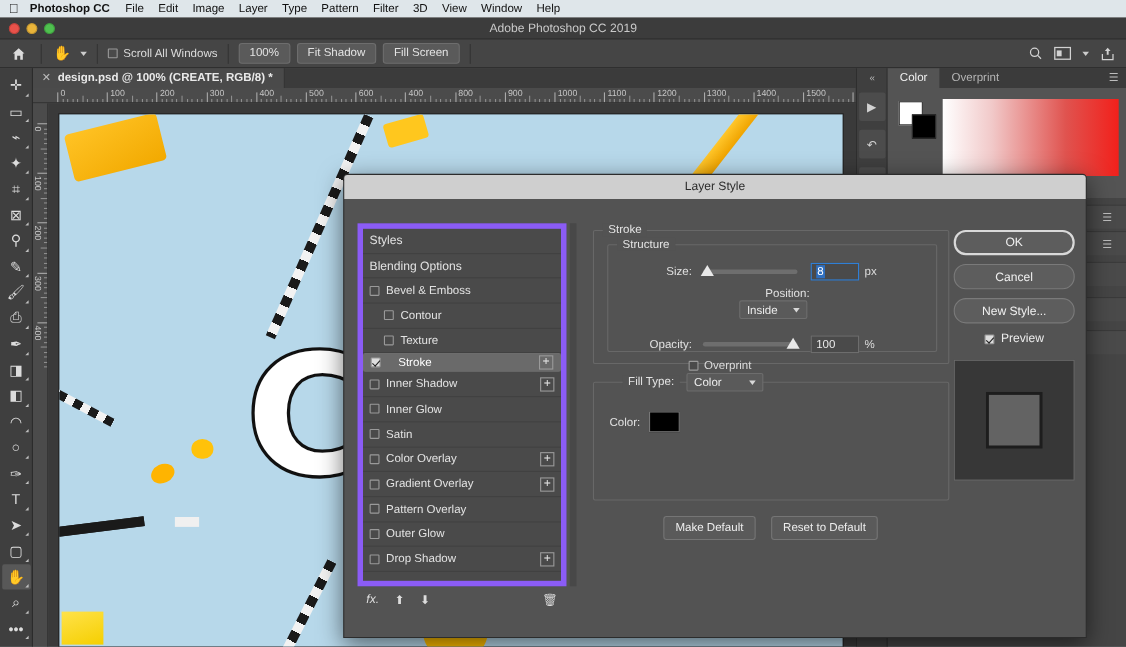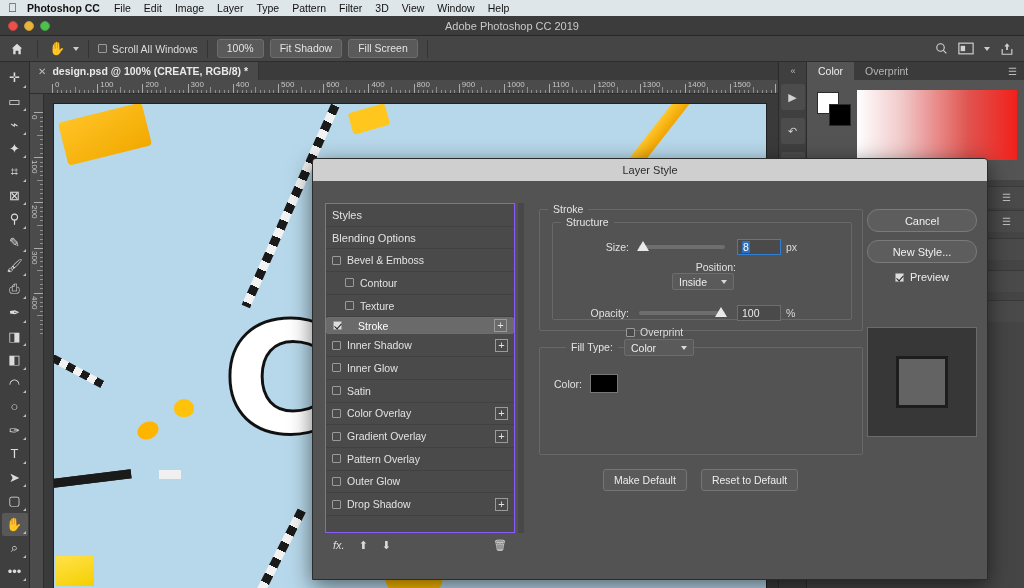--- a/index.html
+++ b/index.html
@@ -151,21 +151,21 @@
     box-shadow:0 6px 22px rgba(0,0,0,.55);
   }
   .dlghdr {
     height:22px; background:#cfcfcf; color:#2c2c2c; display:flex; align-items:center;
     justify-content:center; font-size:11px; border-radius:3px 3px 0 0;
   }
   .dlgbody { position:relative; height:400px; }
 
   .styleslist {
     position:absolute; left:12px; top:22px; width:190px; height:330px;
-    background:#4a4a4a; border:1px solid #8b5cf6;
+    background:#4a4a4a; border:5px solid #8b5cf6;
   }
   .slrow {
     height:22.7px; display:flex; align-items:center; padding:0 6px;
     border-bottom:1px solid #414141; font-size:10.5px; color:#e2e2e2;
   }
   .slrow.head { font-size:11px; }
   .slrow.sel { background:#6a6a6a; color:#fff; }
   .slrow .ind { width:13px; }
   .slrow .lbl { margin-left:6px; }
   .plusbtn {
@@ -852,20 +852,21 @@
             <span>Color</span>
             <span class="cv"></span>
           </div>
           <div class="frow" style="left:14px;top:26px;">
             <span class="flabel">Color:</span>
             <span class="colorchip" style="margin-left:8px;"></span>
           </div>
         </div>
 
         <div class="btnwrap">
+          <button class="pbtn primary">OK</button>
           <button class="pbtn">Cancel</button>
           <button class="pbtn">New Style...</button>
           <label class="previewrow">
             <span class="cbox on"></span>
             <span>Preview</span>
           </label>
         </div>
 
         <div class="thumbbox">
           <div class="thumbinner"></div>

